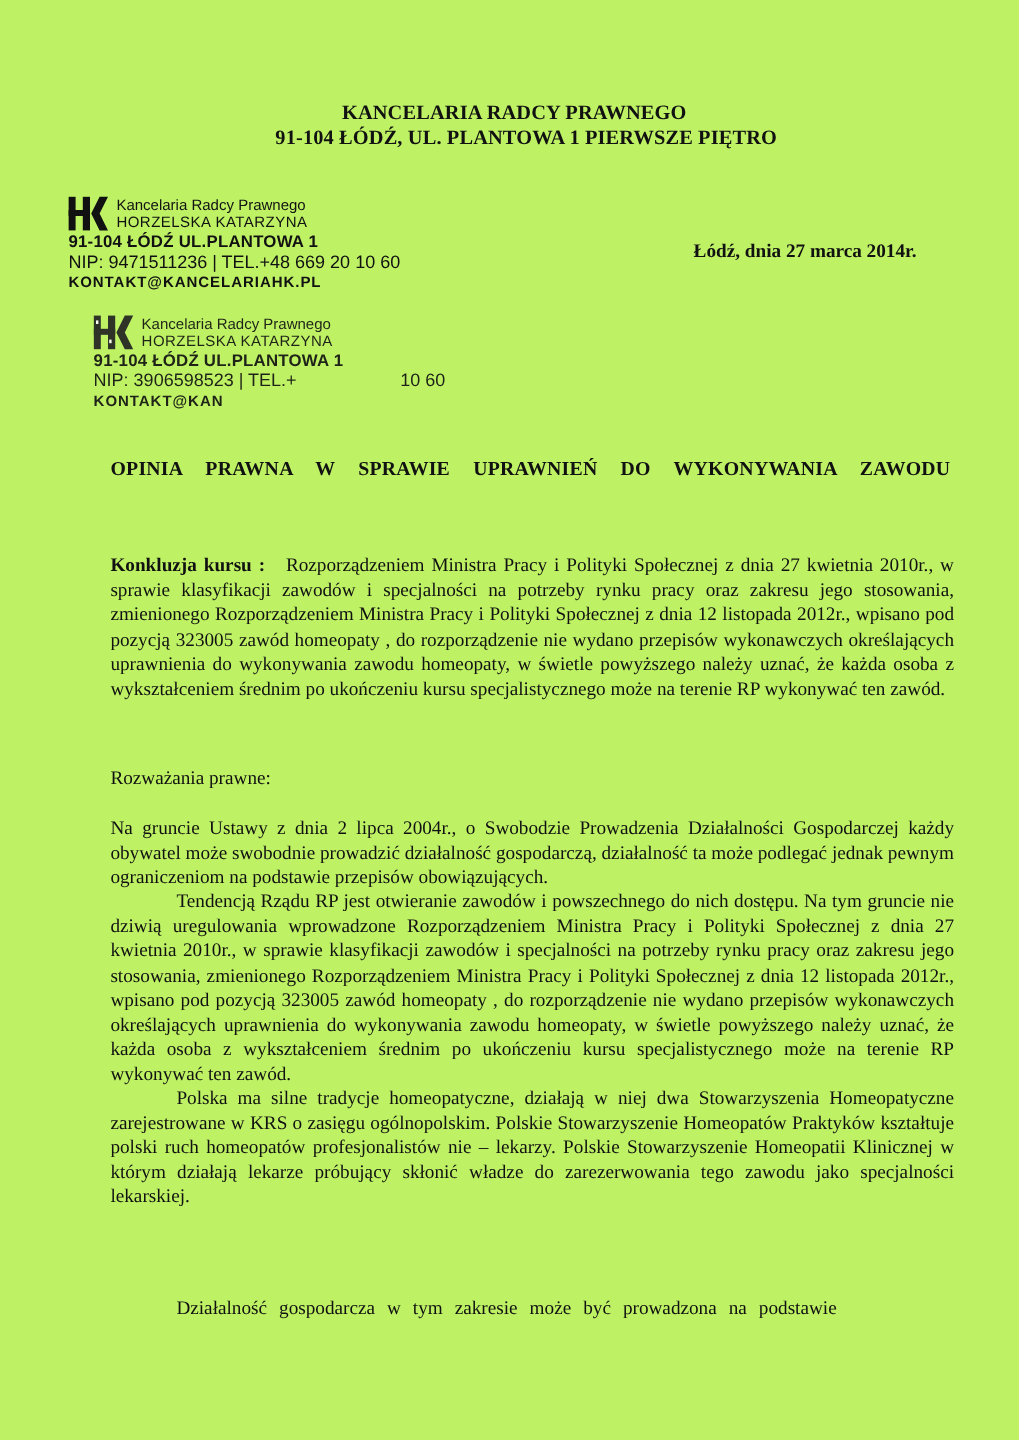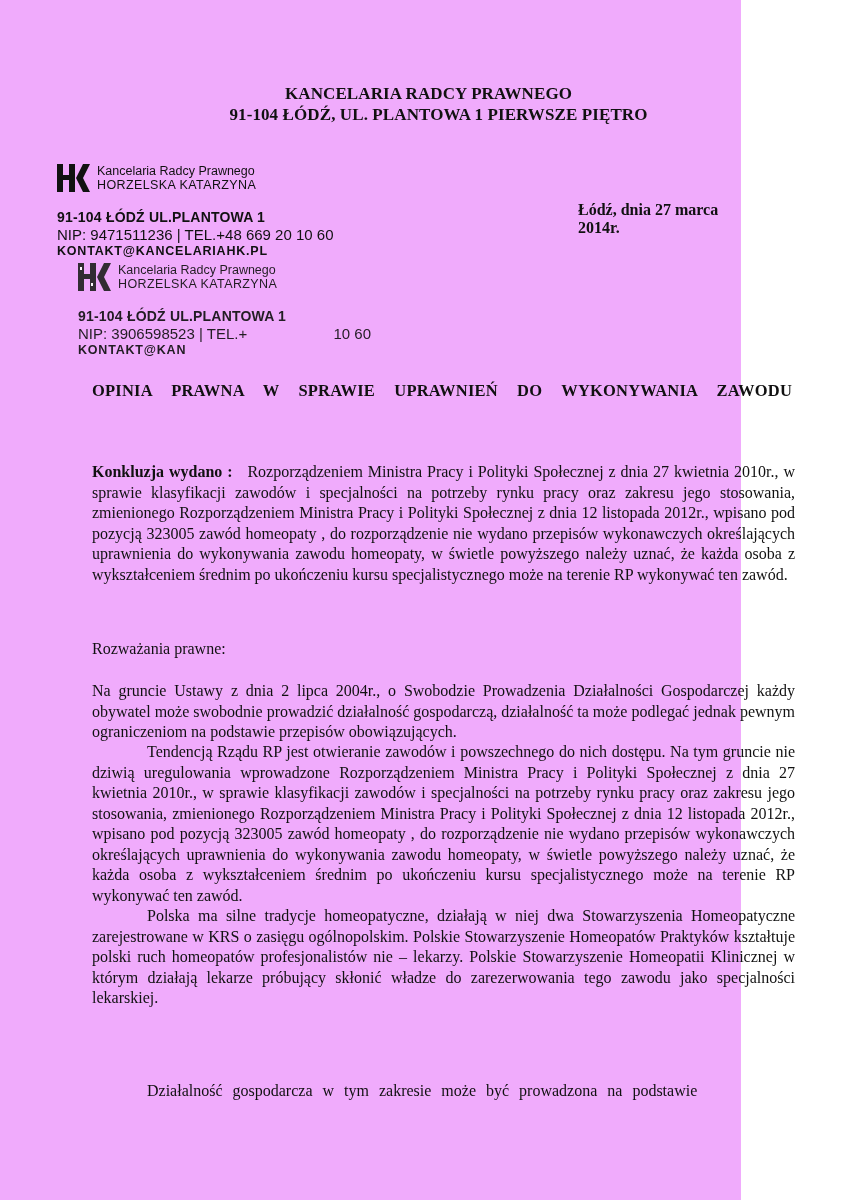--- a/index.html
+++ b/index.html
@@ -1,32 +1,32 @@
 <!DOCTYPE html>
 <html><head>
 <meta charset="utf-8">
 <style>
   html, body { margin: 0; padding: 0; background: #ffffff; }
   body { width: 849px; height: 1200px; position: relative; overflow: hidden;
          font-family: "Liberation Serif", serif; color: #111; }
-  .page { position: absolute; left: 0; top: 0; width: 741px; height: 1200px; background: #f0abfc; }
+  .page { position: absolute; left: 0; top: 0; width: 849px; height: 1200px; background: #bef264; }
 
   .letterhead { position: absolute; top: 83px; left: 0; width: 849px; text-align: center;
                 font-weight: bold; font-size: 17px; line-height: 21px; letter-spacing: 0.1px; }
   .letterhead div { white-space: nowrap; }
   .letterhead .l1 { padding-left: 8px; }
   .letterhead .l3 { padding-left: 28px; text-align: center; }
 
   .stamp { position: absolute; font-family: "Liberation Sans", sans-serif; color: #111; }
   .stamp .row1 { display: flex; align-items: center; }
   .stamp .logo { width: 34px; height: 30px; margin-right: 6px; flex: none; }
   .stamp .names { line-height: 14px; }
   .stamp .name-top { font-size: 12.5px; font-weight: normal; }
   .stamp .name-bot { font-size: 12.5px; font-weight: normal; letter-spacing: 0.4px; }
-  .stamp .addr { font-size: 14px; font-weight: bold; margin-top: 16px; letter-spacing: 0.2px; }
+  .stamp .addr { font-size: 14px; font-weight: bold; margin-top: 0; letter-spacing: 0.2px; }
   .stamp .nip { font-size: 15px; margin-top: 1px; }
   .stamp .mail { font-size: 12.5px; font-weight: bold; letter-spacing: 0.8px; margin-top: 1px; }
 
   .stamp1 { left: 57px; top: 163px; }
   .stamp2 { left: 78px; top: 262px; opacity: 0.92; }
 
   .date { position: absolute; left: 578px; top: 201px; font-weight: bold; font-size: 16px; }
 
   .title { position: absolute; left: 92px; top: 380px; width: 700px; font-weight: bold;
            font-size: 16.5px; line-height: 22px; text-align: justify; text-align-last: left;
@@ -100,21 +100,21 @@
     </div>
   </div>
 
   <div class="date">Łódź, dnia 27 marca 2014r.</div>
 
   <div class="title">
     <span class="line1">OPINIA PRAWNA W SPRAWIE UPRAWNIEŃ DO WYKONYWANIA ZAWODU</span>
   </div>
 
   <div class="body conclusion">
-    <span class="lbl">Konkluzja wydano :</span>&nbsp;&nbsp;
+    <span class="lbl">Konkluzja kursu :</span>&nbsp;&nbsp;
     <span class="txt">Rozporządzeniem Ministra Pracy i Polityki Społecznej z dnia 27 kwietnia 2010r., w sprawie klasyfikacji zawodów i specjalności na potrzeby rynku pracy oraz zakresu jego stosowania, zmienionego Rozporządzeniem Ministra Pracy i Polityki Społecznej z dnia 12 listopada 2012r., wpisano pod pozycją 323005 zawód homeopaty , do rozporządzenie nie wydano przepisów wykonawczych określających uprawnienia do wykonywania zawodu homeopaty, w świetle powyższego należy uznać, że każda osoba z wykształceniem średnim po ukończeniu kursu specjalistycznego może na terenie RP wykonywać ten zawód.</span>
   </div>
 
   <div class="subhead">Rozważania prawne:</div>
 
   <div class="body p1">Na gruncie Ustawy z dnia 2 lipca 2004r., o Swobodzie Prowadzenia Działalności Gospodarczej każdy obywatel może swobodnie prowadzić działalność gospodarczą, działalność ta może podlegać jednak pewnym ograniczeniom na podstawie przepisów obowiązujących.</div>
   <div class="body p2">Tendencją Rządu RP jest otwieranie zawodów i powszechnego do nich dostępu. Na tym gruncie nie dziwią uregulowania wprowadzone Rozporządzeniem Ministra Pracy i Polityki Społecznej z dnia 27 kwietnia 2010r., w sprawie klasyfikacji zawodów i specjalności na potrzeby rynku pracy oraz zakresu jego stosowania, zmienionego Rozporządzeniem Ministra Pracy i Polityki Społecznej z dnia 12 listopada 2012r., wpisano pod pozycją 323005 zawód homeopaty , do rozporządzenie nie wydano przepisów wykonawczych określających uprawnienia do wykonywania zawodu homeopaty, w świetle powyższego należy uznać, że każda osoba z wykształceniem średnim po ukończeniu kursu specjalistycznego może na terenie RP wykonywać ten zawód.</div>
   <div class="body p3">Polska ma silne tradycje homeopatyczne, działają w niej dwa Stowarzyszenia Homeopatyczne zarejestrowane w KRS o zasięgu ogólnopolskim. Polskie Stowarzyszenie Homeopatów Praktyków kształtuje polski ruch homeopatów profesjonalistów nie – lekarzy. Polskie Stowarzyszenie Homeopatii Klinicznej w którym działają lekarze próbujący skłonić władze do zarezerwowania tego zawodu jako specjalności lekarskiej.</div>
   <div class="body p5">Działalność gospodarcza w tym zakresie może być prowadzona na podstawie</div>
 

